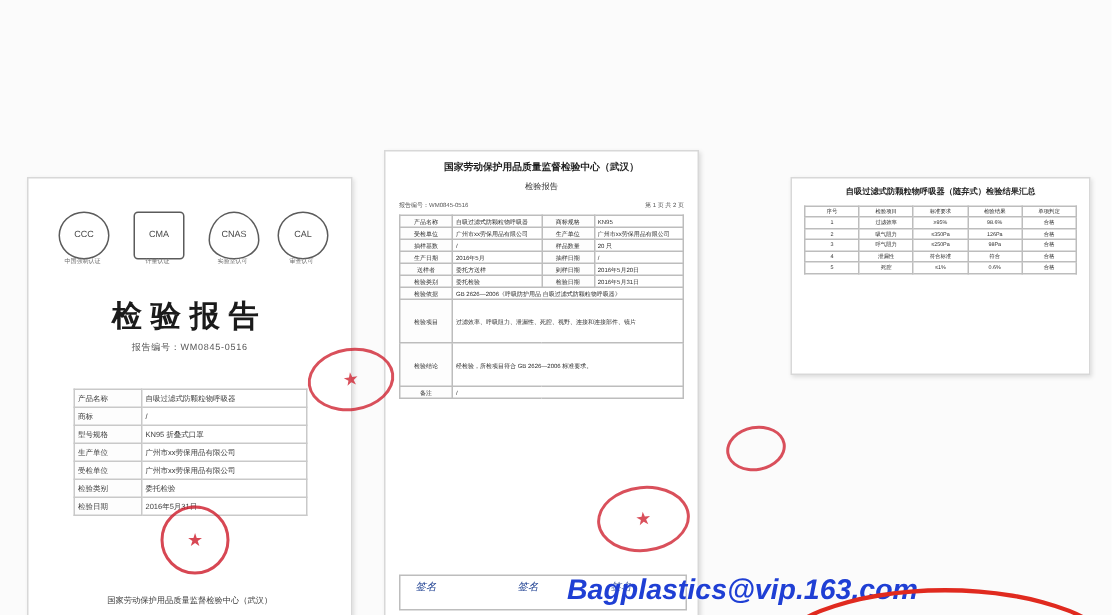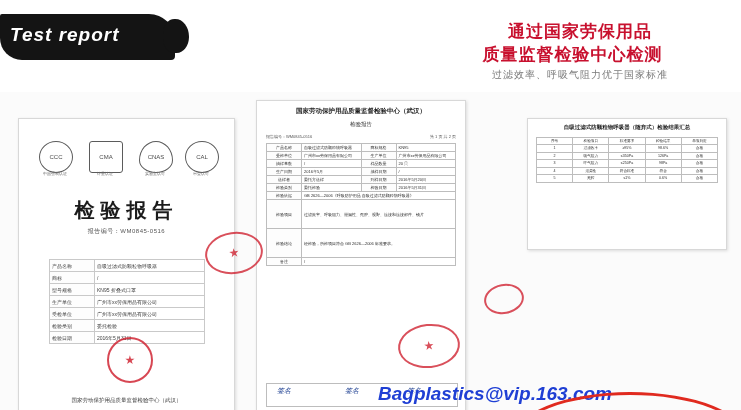--- a/index.html
+++ b/index.html
@@ -302,27 +302,20 @@
     border: 3px solid #e02a1f;
     border-radius: 50%;
     background: transparent;
   }
 </style>
 </head>
 <body>
 
 <div id="page">
 
-  <div class="banner">
-    <div class="brush"></div>
-    <div class="brush-label">Test report</div>
-    <div class="cn-head1">通过国家劳保用品</div>
-    <div class="cn-head2">质量监督检验中心检测</div>
-    <div class="cn-head3">过滤效率、呼吸气阻力优于国家标准</div>
-  </div>
 
   <div class="sheet sheet-left">
     <div class="marks">
       <div class="mark m1">CCC</div>
       <div class="mark-sub" style="left:2px;">中国强制认证</div>
       <div class="mark m2">CMA</div>
       <div class="mark-sub" style="left:52px;">计量认证</div>
       <div class="mark m3">CNAS</div>
       <div class="mark-sub" style="left:102px;">实验室认可</div>
       <div class="mark m4">CAL</div>

